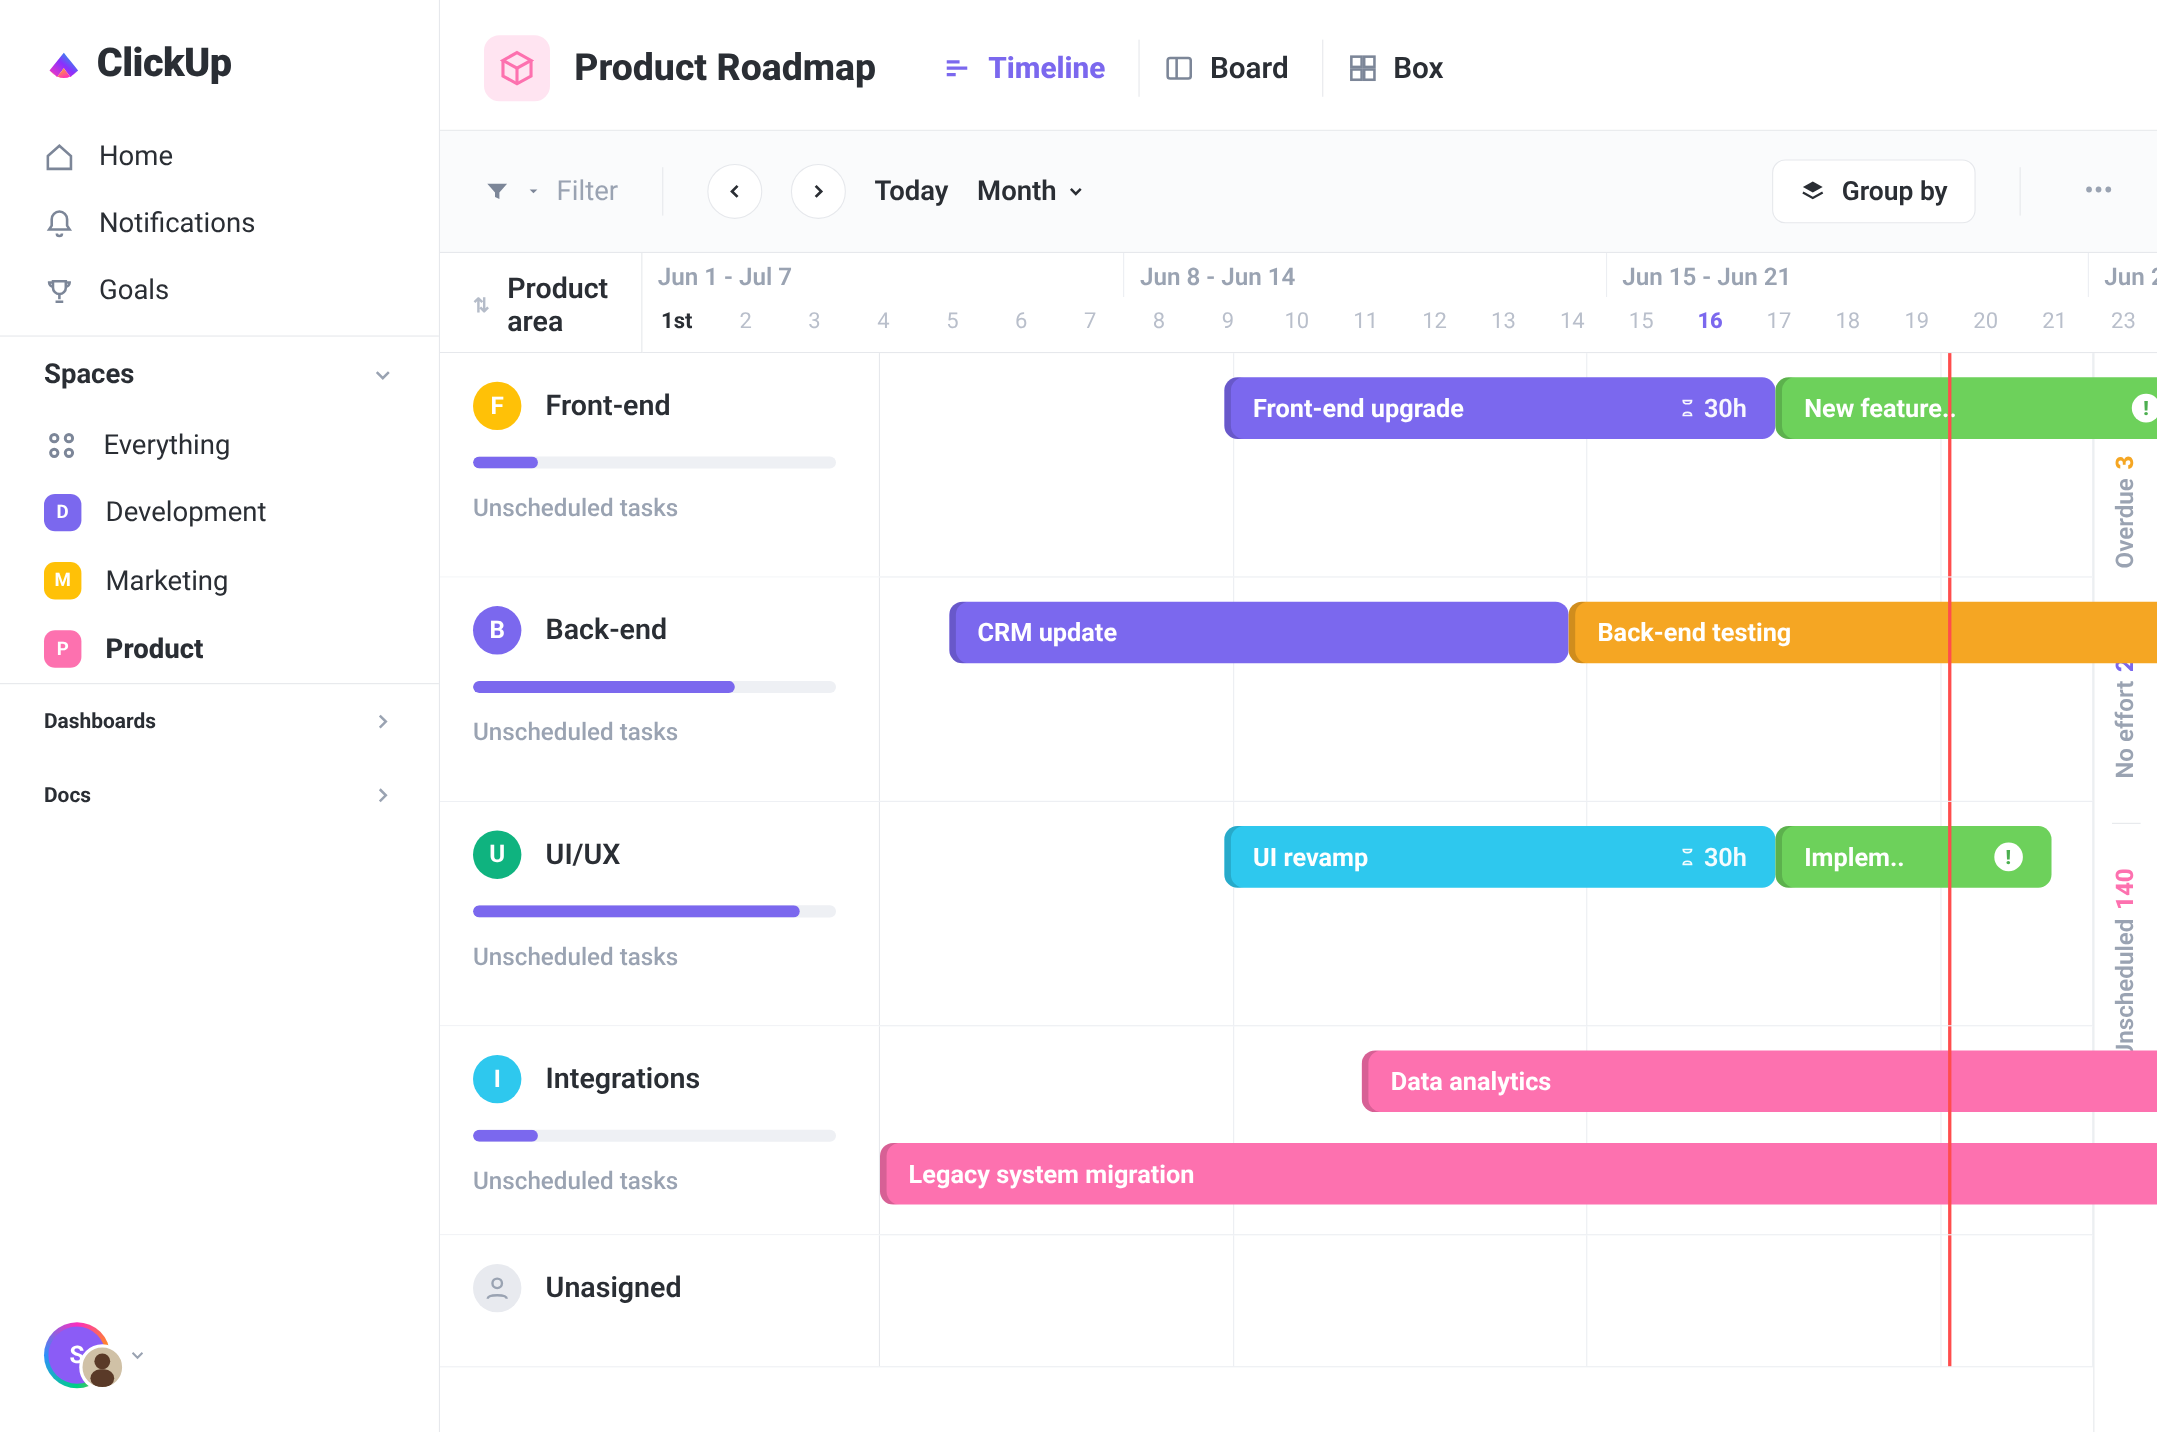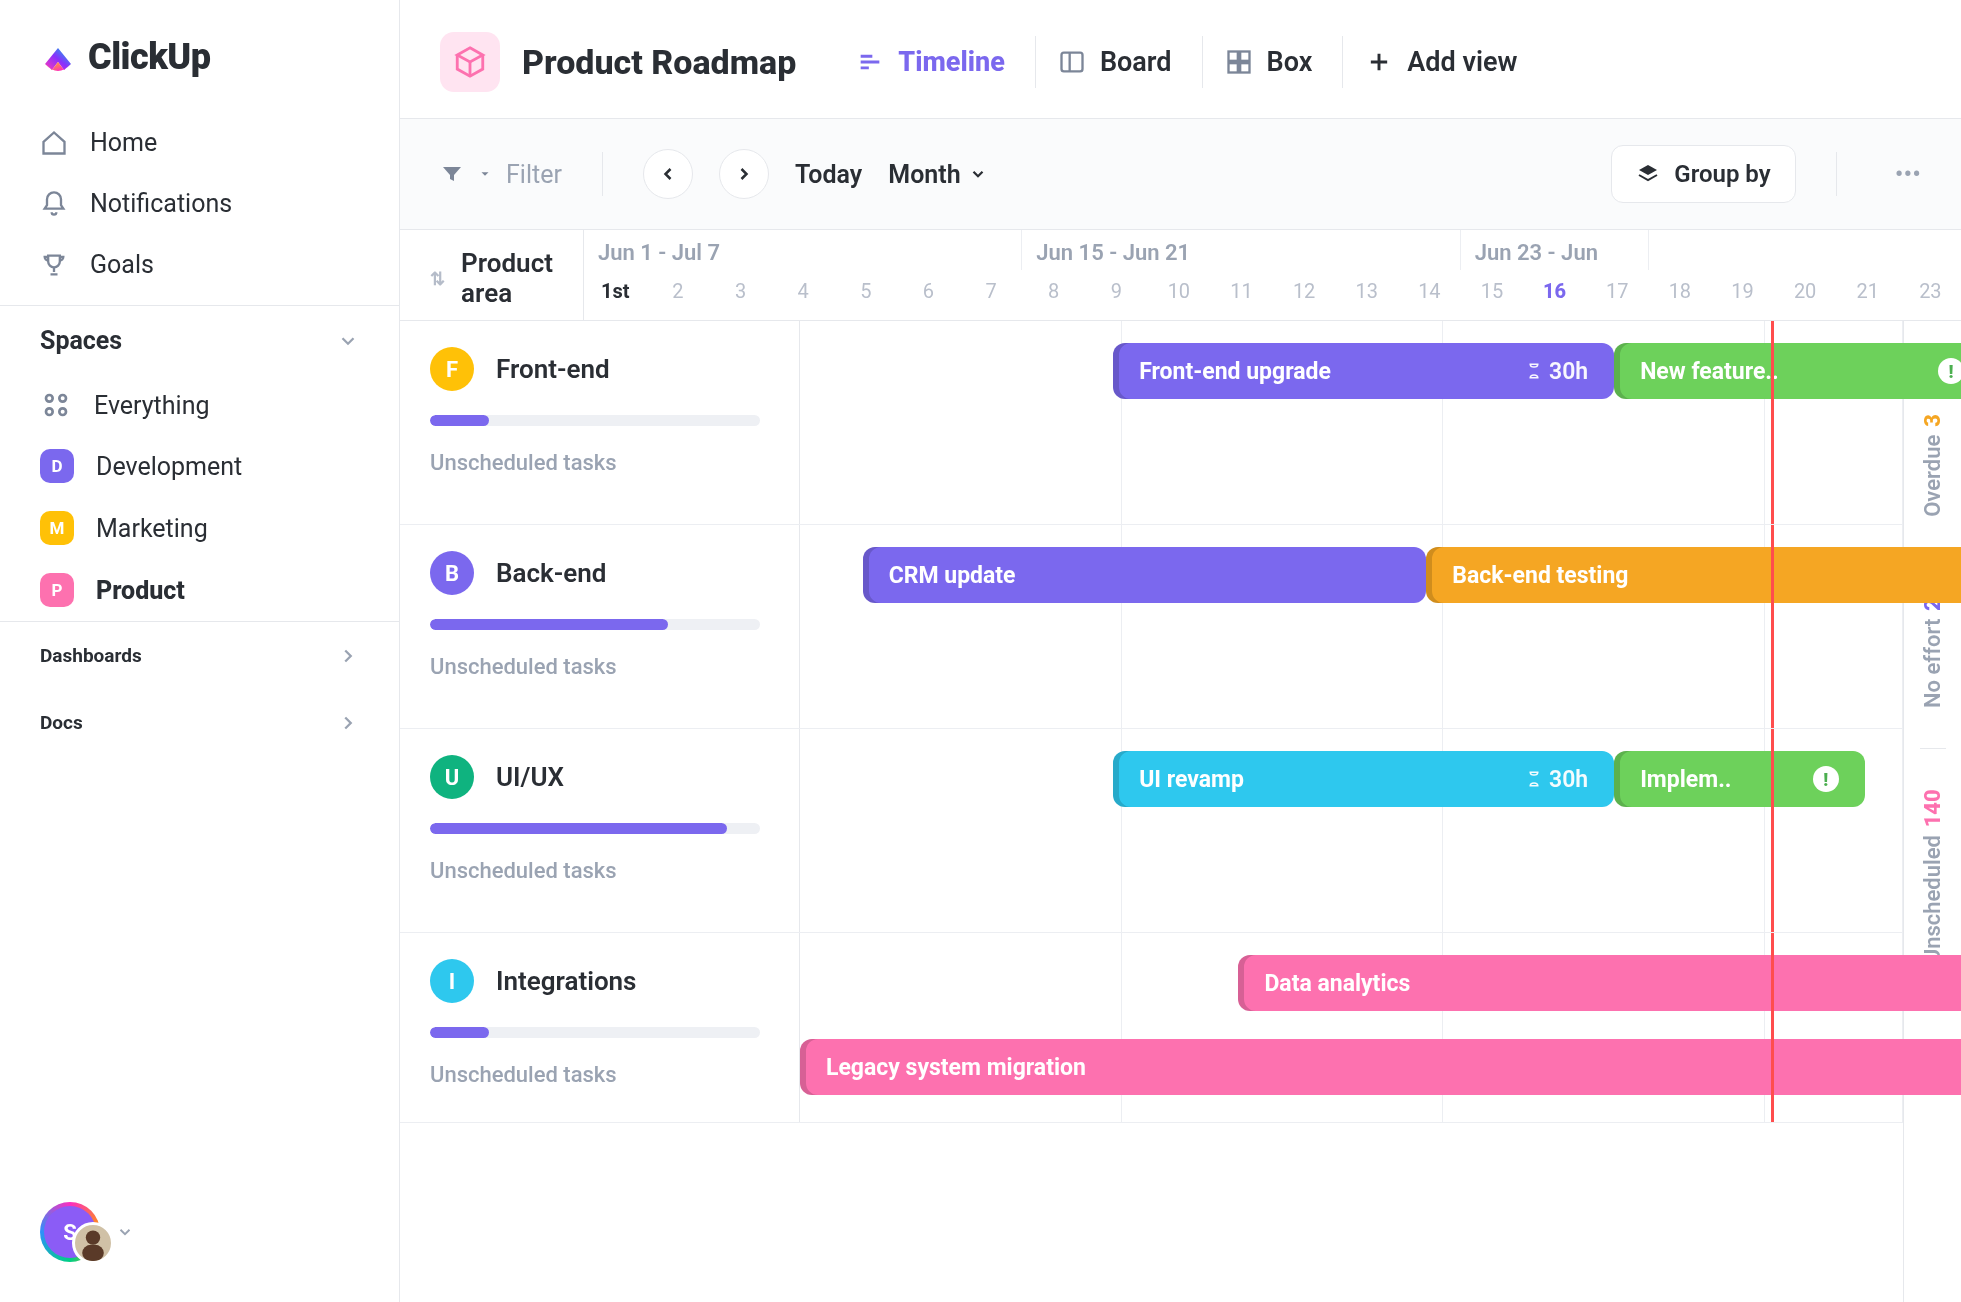--- a/index.html
+++ b/index.html
@@ -242,26 +242,20 @@
         </div>
         <div class="vtab">
           <svg viewBox="0 0 24 24" fill="none" stroke="#7c8698" stroke-width="2">
               <rect x="3" y="3" width="8" height="8"></rect>
               <rect x="13" y="3" width="8" height="8"></rect>
               <rect x="3" y="13" width="8" height="8"></rect>
               <rect x="13" y="13" width="8" height="8"></rect>
             </svg>
           <span>Box</span>
         </div>
-        <div class="vtab addview">
-          <svg viewBox="0 0 24 24" fill="none" stroke="#2a2e34" stroke-width="2.5">
-              <path d="M12 5v14M5 12h14"></path>
-            </svg>
-          <span>Add view</span>
-        </div>
       </div>
     </div>
 
     <div class="toolbar">
       <div class="filter-btn">
         <svg width="24" height="24" viewBox="0 0 24 24" fill="#7c8698">
             <path d="M3 5h18l-7 8v6l-4-2v-4Z"></path>
           </svg>
         <svg width="14" height="14" viewBox="0 0 24 24" fill="#7c8698">
             <path d="M6 9l6 6 6-6Z"></path>
@@ -300,20 +294,21 @@
     <div class="tl-head-row">
       <div class="tl-head-left">
         <div class="product-area">
           <span class="sort-icon">⇅</span>
           <span>Product area</span>
         </div>
       </div>
       <div class="tl-head-right" id="tl-head-right">
           <div class="week-labels">
             <div class="week-col" style="width: 438.375px;">Jun 1 - Jul 7</div>
+            <div class="week-col" style="width: 438.375px;">Jun 8 - Jun 14</div>
             <div class="week-col" style="width: 438.375px;">Jun 15 - Jun 21</div>
             <div class="week-col" style="width: 187.875px;">Jun 23 - Jun</div>
           </div>
           <div class="day-labels">
             <div class="day-cell first" style="width: 62.625px;">1st</div>
             <div class="day-cell" style="width: 62.625px;">2</div>
             <div class="day-cell" style="width: 62.625px;">3</div>
             <div class="day-cell" style="width: 62.625px;">4</div>
             <div class="day-cell" style="width: 62.625px;">5</div>
             <div class="day-cell" style="width: 62.625px;">6</div>
@@ -448,20 +443,42 @@
               </div>
               <div class="today-line" style="left: 970.688px;"></div>
               <div class="bar pink" style="left: 438.375px; width: 1064.62px;">
                 <span>Data analytics</span>
               </div>
               <div class="bar pink row2" style="left: 0px; width: 1377.75px;">
                 <span>Legacy system migration</span>
               </div>
             </div>
           </div>
+          <div class="row" style="min-height: 120px;">
+  <div class="row-left">
+    <div class="cat">
+      <div class="una-badge">
+        <svg width="26" height="26" viewBox="0 0 24 24" fill="none" stroke="currentColor" stroke-width="2">
+                    <circle cx="12" cy="8" r="4"></circle>
+                    <path d="M4 21c0-4 16-4 16 0"></path>
+                  </svg>
+      </div>
+      <div class="cat-name">Unasigned</div>
+    </div>
+  </div>
+  <div class="row-right">
+              <div class="gridlines">
+                <div class="g" style="width: 438.375px;"></div>
+                <div class="g" style="width: 438.375px;"></div>
+                <div class="g" style="width: 438.375px;"></div>
+                <div class="g" style="width: 187.875px;"></div>
+              </div>
+              <div class="today-line" style="left: 970.688px;"></div>
+            </div>
+          </div>
         </div>
       <div class="right-rail">
         <div class="rail-collapse">«</div>
         <div class="rail-item rail-overdue">
           <span>Overdue</span>
           <span class="num">3</span>
         </div>
         <div class="rail-sep"></div>
         <div class="rail-item rail-effort">
           <span>No effort</span>

